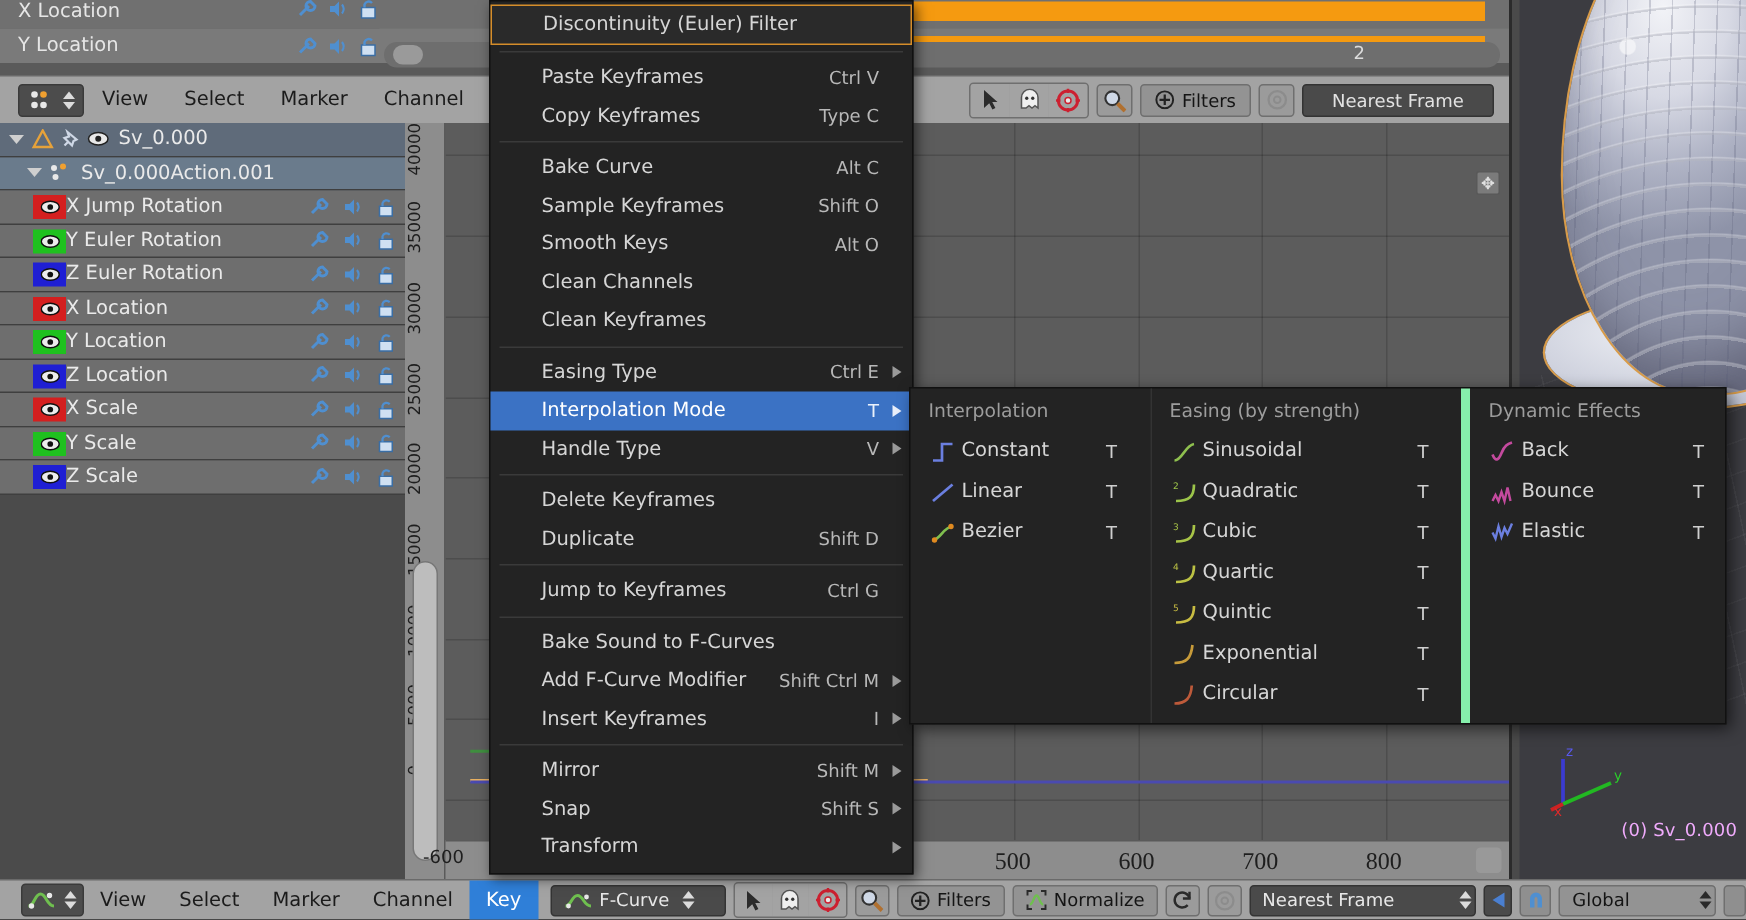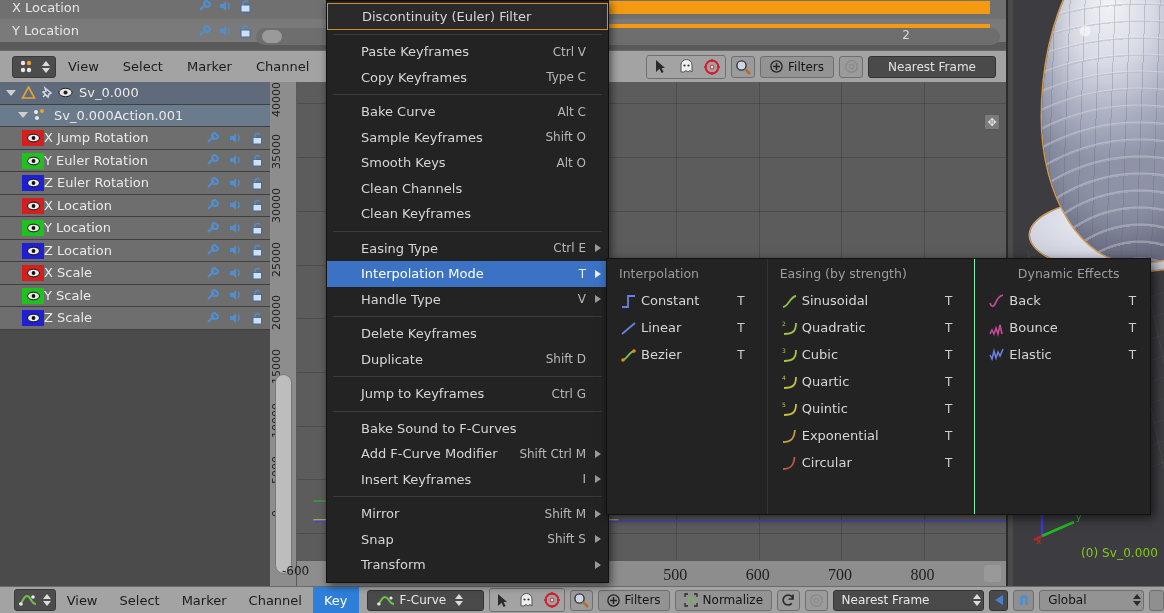--- a/index.html
+++ b/index.html
@@ -43,21 +43,21 @@
   }
   .vp-base {
     position: absolute; left: 24px; top: 198px; width: 190px; height: 74px;
     border-radius: 50%;
     background: radial-gradient(ellipse at 40% 30%, #eef0f5 0%, #cfd2de 55%, #a8acbd 100%);
     box-shadow: 0 0 0 1.5px #d79b4a;
   }
   .vp-axis { position: absolute; left: 22px; bottom: 42px; width: 60px; height: 52px; }
   .vp-name {
     position: absolute; right: 6px; bottom: 26px;
-    color: #84cc16; font-size: 12px; letter-spacing: .1px;
+    color: #f0abfc; font-size: 12px; letter-spacing: .1px;
   }
   .vp-side {
     position: absolute; left: 0; top: 0; width: 7px; height: 586px;
     background: linear-gradient(90deg, #2b2b2b 0 2px, #4a4a4a 2px 7px);
   }
 
   
   .dope {
     position: absolute; left: 0; top: 0; width: 1006px; height: 50px;
     background: #5a5a5a;
@@ -250,29 +250,29 @@
   .mi .arr {
     position: absolute; right: 7px; width: 0; height: 0;
     border-top: 4px solid transparent; border-bottom: 4px solid transparent;
     border-left: 6px solid #9a9a9a;
   }
   .mi.hl .arr { border-left-color: #e8eefa; }
   .msep { height: 1px; background: #3a3a3a; margin: 4px 6px; }
 
   
   .submenu {
-    position: absolute; left: 606px; top: 258px; width: 545px; height: 257px;
+    position: absolute; left: 606px; top: 258px; width: 545px; height: 225px;
     background: #232323; border: 1px solid #111;
     box-shadow: 3px 3px 10px rgba(0,0,0,.6); z-index: 60;
     display: flex;
   }
   .scol { padding: 7px 0 0 0; position: relative; }
   .scol.c1 { width: 160px; }
   .scol.c2 { width: 208px; border-left: 1px solid #333; }
-  .scol.c3 { width: 176px; border-left: 1px solid #86efac; text-align: center; }
+  .scol.c3 { width: 176px; border-left: 6px solid #86efac; }
   .stitle {
     color: #9d9d9d; font-size: 12.5px; padding-left: 12px; margin-bottom: 6px;
   }
   .sitem {
     position: relative; height: 27px; display: flex; align-items: center;
     padding-left: 10px; color: #d6d6d6; font-size: 13px; white-space: nowrap;
   }
   .sitem .gl { width: 24px; flex: 0 0 24px; display: flex; align-items: center; justify-content: center; }
   .sitem .key { position: absolute; right: 22px; color: #cfcfcf; font-size: 12px; }
   .scol.c3 .sitem .key { right: 14px; }

